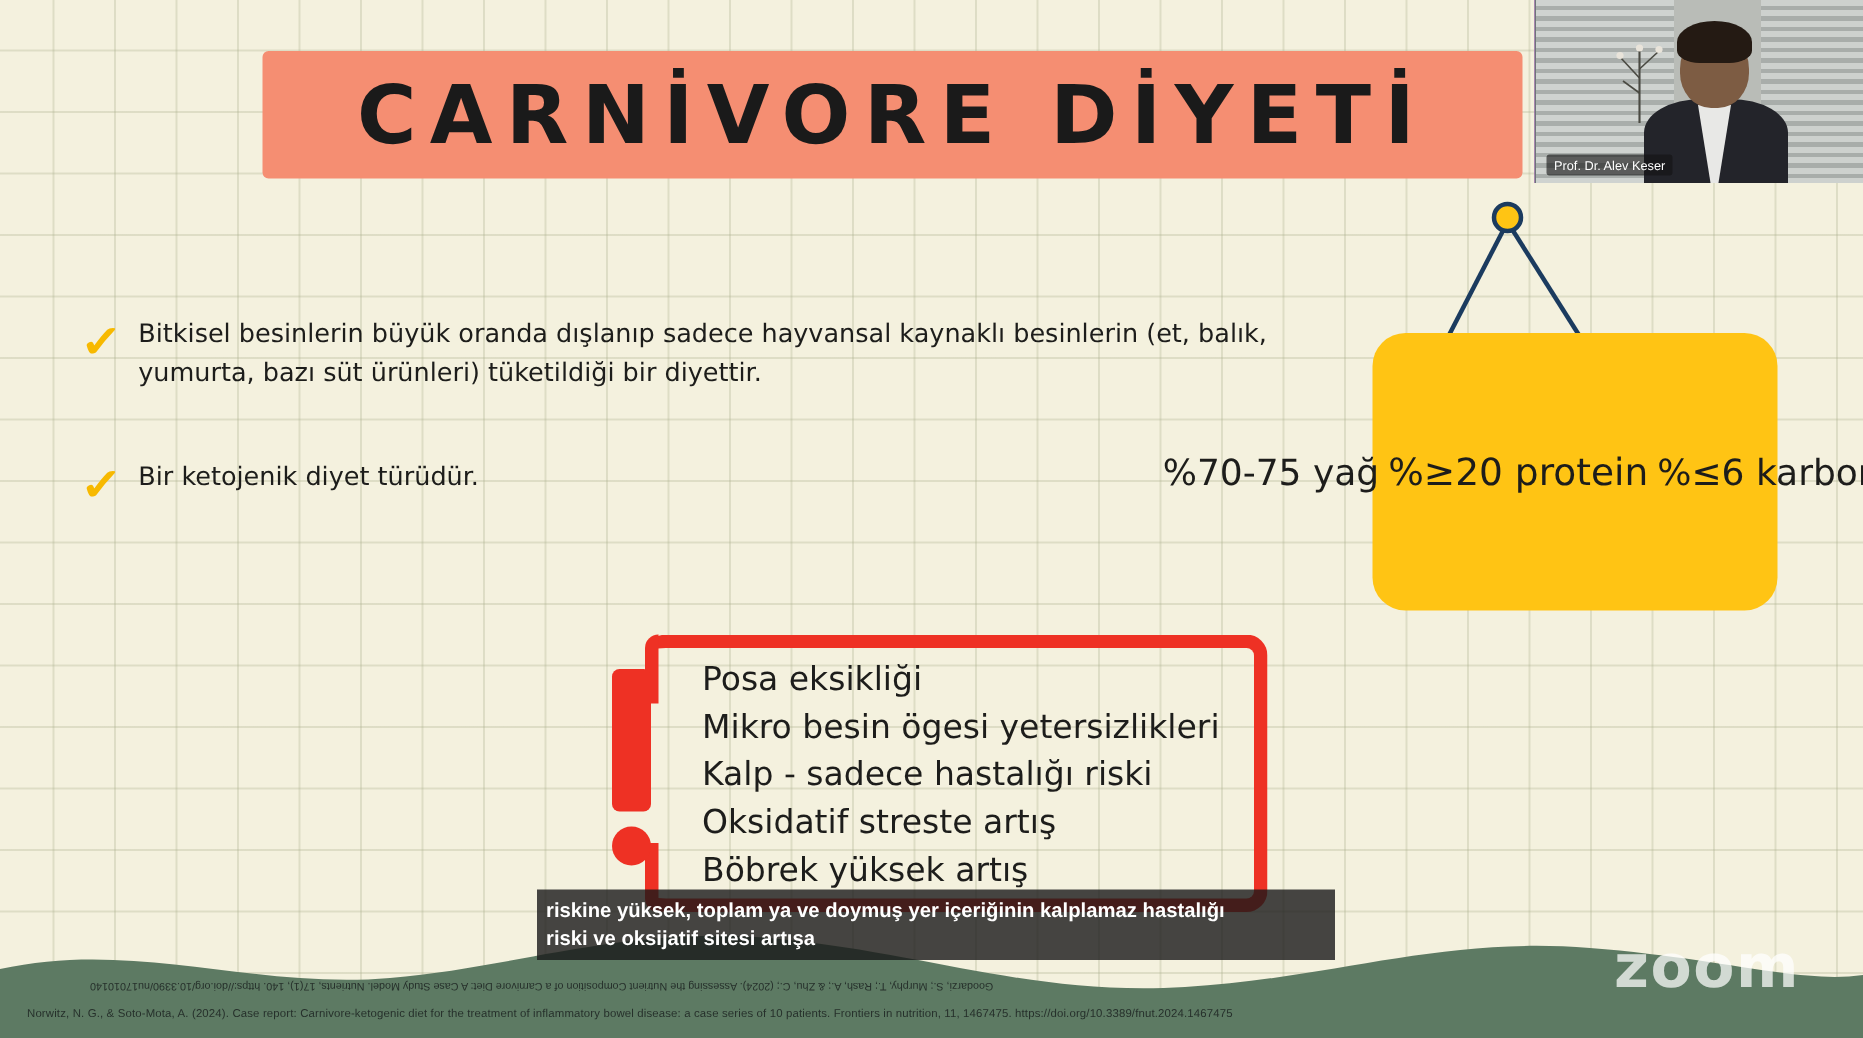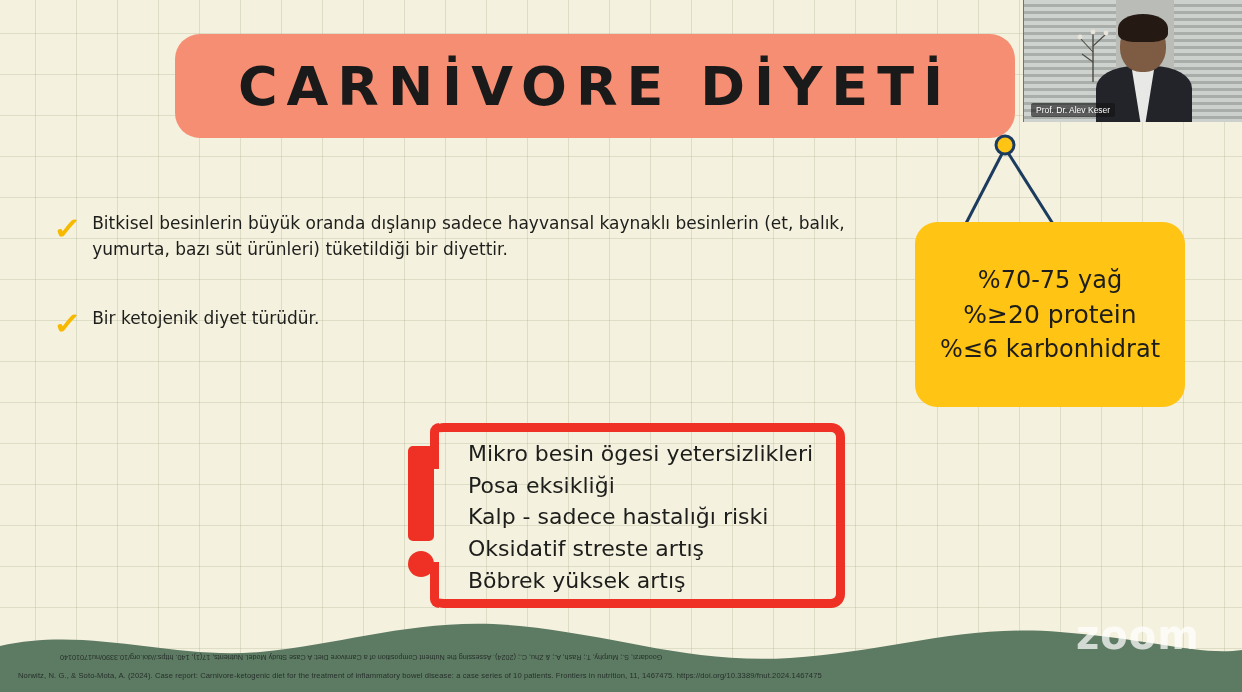--- a/index.html
+++ b/index.html
@@ -14,22 +14,22 @@
     position:absolute;left:0;top:0;width:1242px;height:692px;
     background-color:#f4f1de;
     background-image:
       linear-gradient(to right, rgba(170,175,140,0.30) 1px, transparent 1px),
       linear-gradient(to bottom, rgba(170,175,140,0.30) 1px, transparent 1px);
     background-size:41px 41px;
     background-position:-6px -8px;
   }
   
   #title-banner{
-    position:absolute;left:175px;top:34px;width:840px;height:104px;
-    background:#f58e72;border-radius:25px;
+    position:absolute;left:175px;top:34px;width:840px;height:85px;
+    background:#f58e72;border-radius:4px;
     display:flex;align-items:center;justify-content:center;
   }
   #title-text{
     font-family:"DejaVu Sans",sans-serif;
     font-size:54px;font-weight:700;color:#1a1a1a;
     letter-spacing:9px;white-space:nowrap;
   }
   
   .bullet-row{position:absolute;display:flex;align-items:flex-start;}
   .check{
@@ -42,21 +42,21 @@
     font-family:"DejaVu Sans",sans-serif;
   }
   #bullet1{left:55px;top:210px;width:810px;}
   #bullet2{left:55px;top:305px;width:500px;}
 
   
   #connector{position:absolute;left:900px;top:130px;width:230px;height:110px;}
   #macro-card{
     position:absolute;left:915px;top:222px;width:270px;height:185px;
     background:#ffc414;border-radius:22px;
-    display:flex;flex-direction:column;align-items:center;justify-content:center;
+    display:flex;flex-direction:row;align-items:center;justify-content:center;
     gap:6px;
   }
   .macro-line{font-family:"DejaVu Sans",sans-serif;font-size:24px;color:#1d1d1b;white-space:nowrap;}
   .macro-line.bold{font-weight:400;font-size:25px;}
 
   
   #risk-box{
     position:absolute;left:430px;top:423px;width:415px;height:185px;
     border:9px solid #ee3124;border-radius:14px;
     border-left:none;
@@ -95,21 +95,21 @@
     letter-spacing:0.1px;
     margin-top:34px;
   }
   #ref1{
     position:absolute;left:60px;bottom:30px;
     font-size:7.2px;color:#26302b;font-family:"Liberation Sans",sans-serif;
     transform:rotate(180deg);
   }
   
   #zoom-logo{
-    position:absolute;right:42px;bottom:34px;
+    position:absolute;right:42px;bottom:24px;
     font-family:"DejaVu Sans",sans-serif;
     font-size:40px;font-weight:700;color:rgba(255,255,255,0.72);
     letter-spacing:1px;
   }
   
   #caption{
     position:absolute;left:358px;top:593px;width:532px;
     background:rgba(25,25,25,0.80);
     padding:4px 6px 5px 6px;
     box-sizing:border-box;
@@ -190,36 +190,40 @@
     <div class="macro-line">%≤6 karbonhidrat</div>
   </div>
 
   <div id="risk-box"></div>
   <div id="risk-box-left-top"></div>
   <div id="risk-box-left-bottom"></div>
   <div id="excl-bar"></div>
   <div id="excl-dot"></div>
 
   <div id="risk-list">
+    <div class="risk-item">Posa eksikliği</div>
     <div class="risk-item">Mikro besin ögesi yetersizlikleri</div>
-    <div class="risk-item">Posa eksikliği</div>
     <div class="risk-item">Kalp - sadece hastalığı riski</div>
     <div class="risk-item">Oksidatif streste artış</div>
     <div class="risk-item">Böbrek yüksek artış</div>
   </div>
 
   <svg id="wave" viewBox="0 0 1242 80" preserveAspectRatio="none">
     <path d="M0,34 C90,14 170,48 260,40 C350,32 420,4 520,14 C620,24 690,52 790,46 C890,40 960,12 1060,20 C1150,27 1200,44 1242,38 L1242,80 L0,80 Z" fill="#5d7a63"></path>
   </svg>
 
   <div id="ref1">Goodarzi, S.; Murphy, T.; Rash, A.; &amp; Zhu, C.; (2024). Assessing the Nutrient Composition of a Carnivore Diet: A Case Study Model. Nutrients, 17(1), 140. https://doi.org/10.3390/nu17010140</div>
   <div id="ref2">Norwitz, N. G., &amp; Soto-Mota, A. (2024). Case report: Carnivore-ketogenic diet for the treatment of inflammatory bowel disease: a case series of 10 patients. Frontiers in nutrition, 11, 1467475. https://doi.org/10.3389/fnut.2024.1467475</div>
 
   <div id="zoom-logo">zoom</div>
 
+  <div id="caption">
+    <div class="caption-line">riskine yüksek, toplam ya ve doymuş yer içeriğinin kalplamaz hastalığı</div>
+    <div class="caption-line">riski ve oksijatif sitesi artışa</div>
+  </div>
 </div>
 
 <div id="webcam">
   <div id="cam-wall"></div>
   <div id="cam-blinds"></div>
   <div id="cam-window-r"></div>
   <svg id="cam-plant" viewBox="0 0 34 60">
     <line x1="17" y1="60" x2="17" y2="12" stroke="#4a4a42" stroke-width="1.4"></line>
     <line x1="17" y1="30" x2="4" y2="16" stroke="#4a4a42" stroke-width="1.1"></line>
     <line x1="17" y1="24" x2="30" y2="12" stroke="#4a4a42" stroke-width="1.1"></line>

